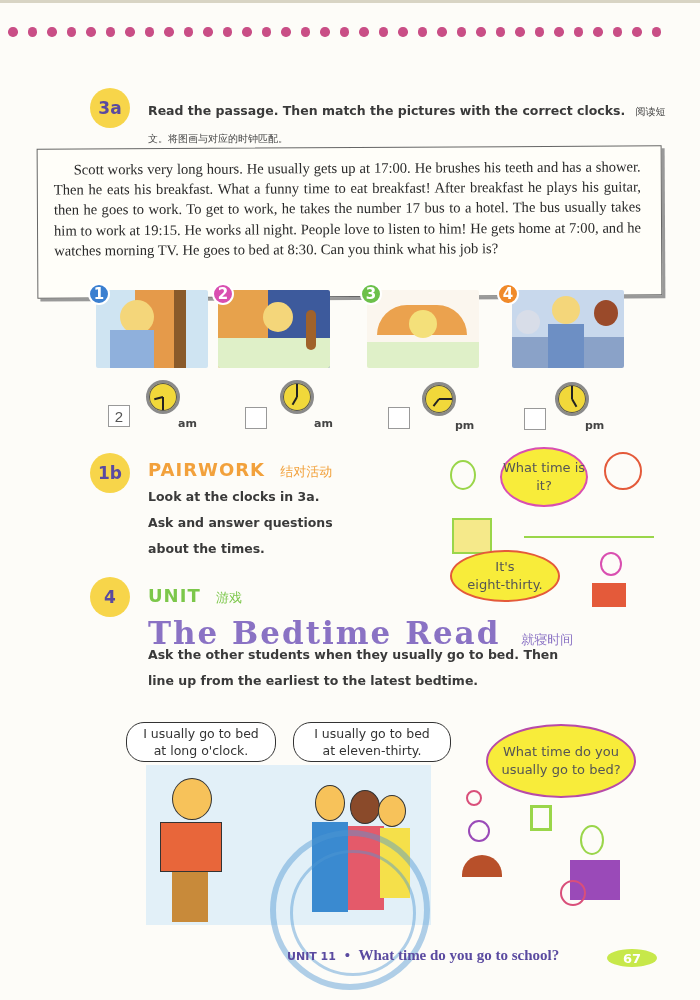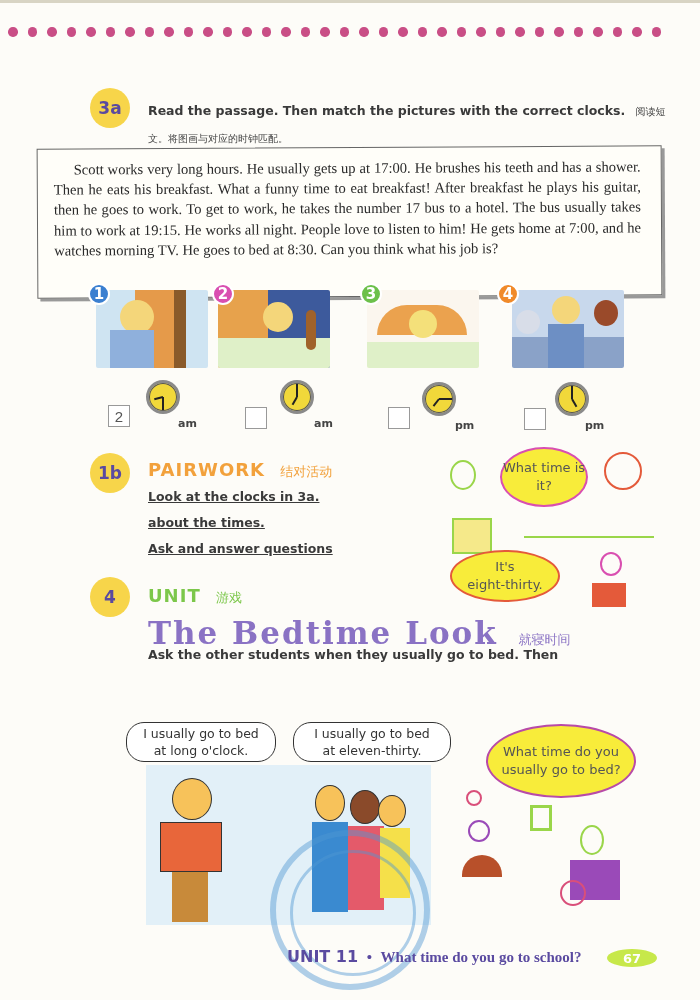--- a/index.html
+++ b/index.html
@@ -17,21 +17,21 @@
   .clock .h, .clock .m { position: absolute; left: 50%; bottom: 50%; width: 2px; background: #222; transform-origin: bottom center; }
   .clock .h { height: 9px; margin-left: -1px; }
   .clock .m { height: 13px; margin-left: -1px; }
   .ans { position: absolute; width: 22px; height: 22px; border: 1px solid #999; background: #fff; font-size: 15px; color: #555; display: flex; align-items: center; justify-content: center; }
   .ampm { position: absolute; font-family: "DejaVu Sans", sans-serif; font-weight: bold; font-size: 11px; color: #444; }
   .sec-title { position: absolute; font-family: "DejaVu Sans", sans-serif; font-weight: bold; font-size: 18px; letter-spacing: 1px; }
   .bubble { position: absolute; border-radius: 50%; display: flex; align-items: center; justify-content: center; text-align: center; font-family: "DejaVu Sans", sans-serif; font-size: 13px; color: #555; line-height: 18px; }
   .wbubble { position: absolute; border: 1.5px solid #333; border-radius: 18px; background: #fff; text-align: center; font-family: "DejaVu Sans", sans-serif; font-size: 12.5px; color: #333; line-height: 17px; padding: 2px 6px; }
   .bedtime { position: absolute; left: 148px; top: 615px; font-family: "DejaVu Serif", serif; font-size: 31px; color: #8a72c4; letter-spacing: 2px; font-weight: bold; }
   .footer { position: absolute; left: 287px; top: 947px; font-family: "Liberation Serif", serif; font-weight: bold; font-size: 15px; color: #5a4aa0; }
-  .footer .unit { font-family: "DejaVu Sans", sans-serif; font-size: 16px; }
+  .footer .unit { font-family: "DejaVu Sans", sans-serif; font-size: 11px; }
   .pagenum { position: absolute; left: 607px; top: 949px; width: 50px; height: 18px; border-radius: 50%; background: #c7e84a; color: #fff; font-weight: bold; font-size: 13px; display: flex; align-items: center; justify-content: center; font-family: "DejaVu Sans", sans-serif; }
   .stamp { position: absolute; left: 270px; top: 830px; width: 160px; height: 160px; border-radius: 50%; border: 6px solid rgba(80,150,210,0.45); }
   .stamp::after { content: ""; position: absolute; left: 14px; top: 14px; width: 120px; height: 120px; border-radius: 50%; border: 3px solid rgba(80,150,210,0.45); }
 </style>
 </head>
 <body>
 
 <div class="topline"></div>
 <div class="dots" id="dots">
     <div class="dot" style="background: rgb(201, 78, 134);"></div>
@@ -132,49 +132,50 @@
   <div class="h" style="transform:rotate(150deg);"></div>
     <div class="m" style="transform:rotate(0deg);"></div>
 </div>
 <div class="ampm" style="left:585px;top:419px;">pm</div>
 
 <div class="badge" style="left:90px;top:453px;">1b</div>
 <div class="sec-title" style="left:148px;top:459px;color:#f2a13c;">
   <span>PAIRWORK</span>
   <span class="cn" style="font-size:13px;color:#f2a13c;margin-left:8px;letter-spacing:0;">结对活动</span>
 </div>
-<div class="instr" style="left:148px;top:484px;width:260px;text-decoration:underline;">
+<div class="instr" style="left:148px;top:484px;width:260px;">
   <div>Look at the clocks in 3a.</div>
+  <div>Ask and answer questions</div>
   <div>about the times.</div>
-  <div>Ask and answer questions</div>
 </div>
 
 <div style="position:absolute;left:450px;top:460px;width:26px;height:30px;border:2px solid #9ad64a;border-radius:50%;"></div>
 <div style="position:absolute;left:452px;top:518px;width:40px;height:36px;background:#f5e98a;border:2px solid #9ad64a;"></div>
 <div class="bubble" style="left:500px;top:447px;width:88px;height:60px;background:#f8ec3a;border:2px solid #d94fb0;flex-direction:column;">What time is it?</div>
 <div style="position:absolute;left:604px;top:452px;width:38px;height:38px;border-radius:50%;border:2.5px solid #e45a3a;"></div>
 <div style="position:absolute;left:524px;top:536px;width:130px;height:2px;background:#9ad64a;"></div>
 <div class="bubble" style="left:450px;top:550px;width:110px;height:52px;background:#f8ec3a;border:2px solid #e45a3a;flex-direction:column;">
   <div>It's</div>
   <div>eight-thirty.</div>
 </div>
 <div style="position:absolute;left:600px;top:552px;width:22px;height:24px;border:2px solid #d94fb0;border-radius:50%;"></div>
 <div style="position:absolute;left:592px;top:583px;width:34px;height:24px;background:#e45a3a;"></div>
 
 <div class="badge" style="left:90px;top:577px;">4</div>
 <div class="sec-title" style="left:148px;top:585px;color:#7cc74a;">
   <span>UNIT</span>
   <span class="cn" style="font-size:13px;color:#7cc74a;margin-left:8px;letter-spacing:0;">游戏</span>
 </div>
 <div class="bedtime">
-  <span>The Bedtime Look</span>
+  <span>The Bedtime Read</span>
   <span class="cn" style="font-size:13px;color:#8a72c4;font-weight:normal;letter-spacing:0;margin-left:8px;">就寝时间</span>
 </div>
 <div class="instr" style="left:148px;top:642px;width:520px;">
   <div>Ask the other students when they usually go to bed. Then</div>
+  <div>line up from the earliest to the latest bedtime.</div>
 </div>
 
 <div style="position:absolute;left:146px;top:765px;width:285px;height:160px;background:#e2f0f8;"></div>
 <div class="wbubble" style="left:126px;top:722px;width:150px;">
   <div>I usually go to bed</div>
   <div>at long o'clock.</div>
 </div>
 <div class="wbubble" style="left:293px;top:722px;width:158px;">
   <div>I usually go to bed</div>
   <div>at eleven-thirty.</div>

